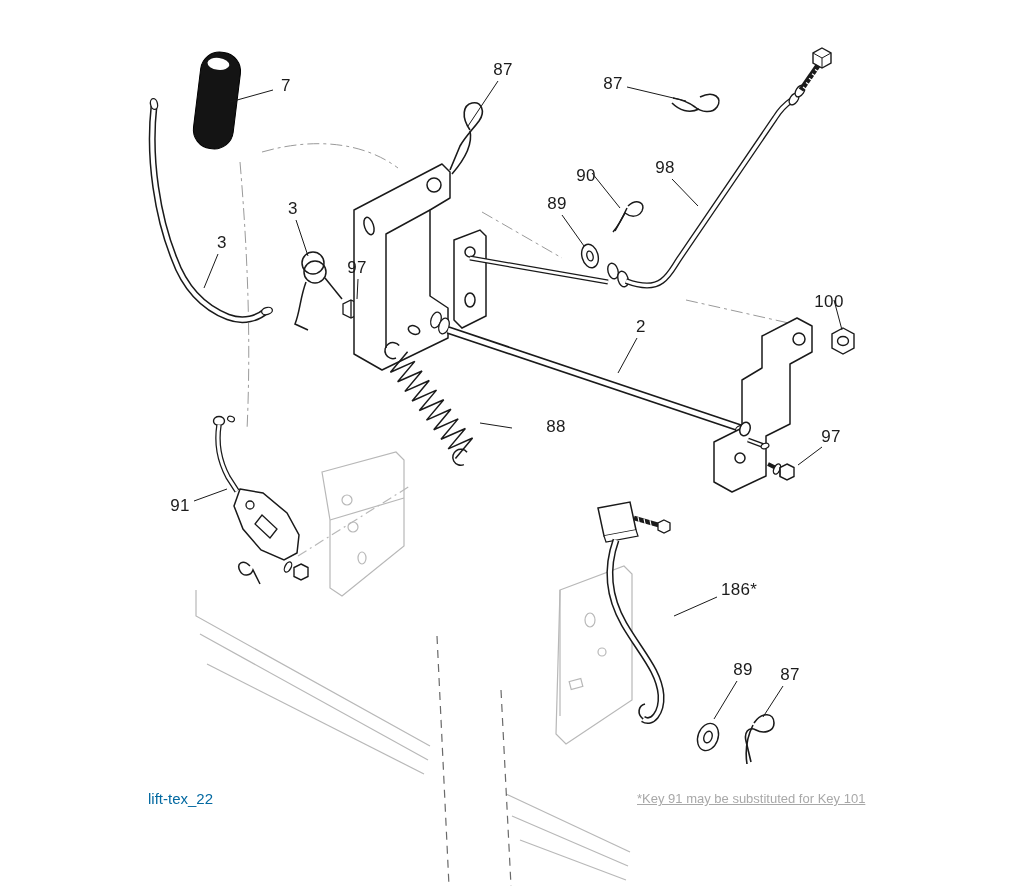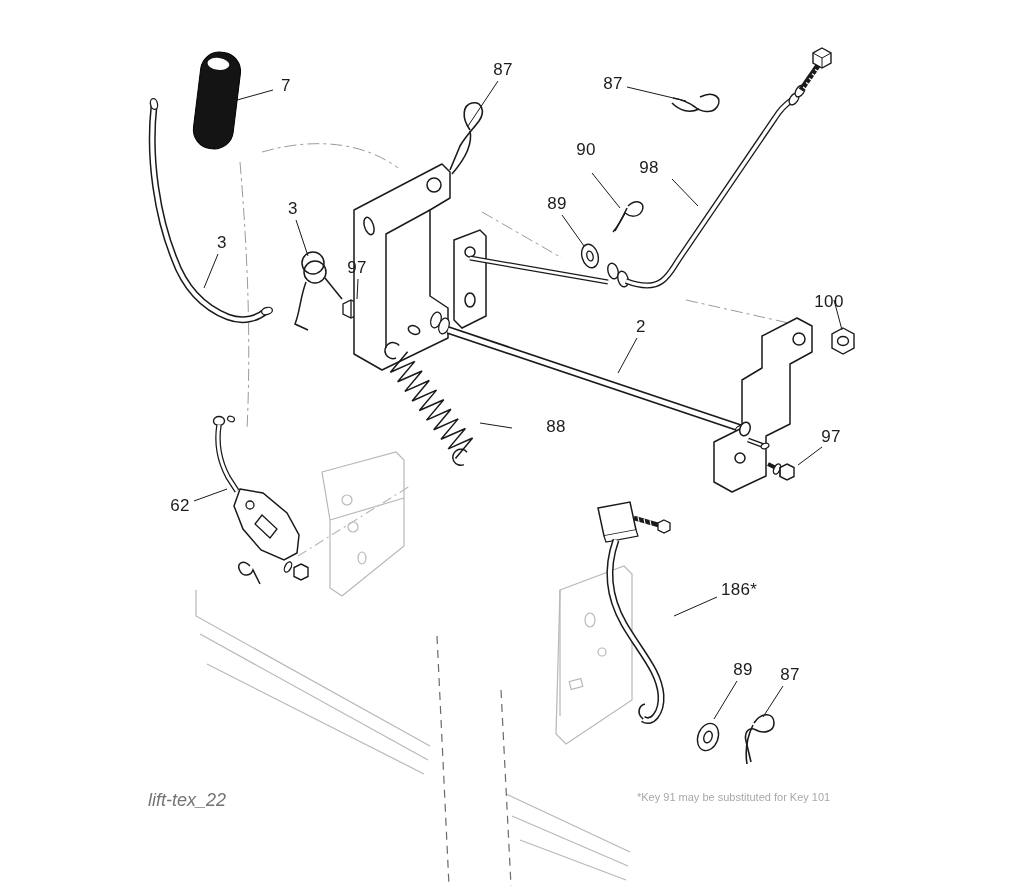--- a/index.html
+++ b/index.html
@@ -15,28 +15,28 @@
     position:absolute;
     transform:translate(-50%,-50%);
     font-size:17px;
     color:#1c1c1c;
     letter-spacing:.3px;
     white-space:nowrap;
     user-select:none;
   }
   .drawing-code{
     position:absolute;
-    font-size:18px;
-    color:#737373;
-    font-style:italic;
+    font-size:15px;
+    color:#0369a1;
   }
   .footnote{
     position:absolute;
-    font-size:11px;
+    font-size:13px;
     color:#a8a8a8;
+    text-decoration:underline;
   }
 </style>
 </head>
 <body>
 
 <div class="stage">
 
   <svg width="1024" height="892" viewBox="0 0 1024 892">
 
     <g stroke="#b8b8b8" fill="none" stroke-width="1.2">
@@ -235,30 +235,30 @@
       <line x1="822" y1="447" x2="798" y2="465"></line>
       <line x1="717" y1="597" x2="674" y2="616"></line>
       <line x1="737" y1="681" x2="714" y2="719"></line>
       <line x1="783" y1="686" x2="763" y2="717"></line>
     </g>
   </svg>
 
   <div class="callout" style="left:286px;top:86px">7</div>
   <div class="callout" style="left:503px;top:70px">87</div>
   <div class="callout" style="left:613px;top:84px">87</div>
-  <div class="callout" style="left:586px;top:150px">90</div>
-  <div class="callout" style="left:649px;top:168px">98</div>
+  <div class="callout" style="left:586px;top:176px">90</div>
+  <div class="callout" style="left:665px;top:168px">98</div>
   <div class="callout" style="left:557px;top:204px">89</div>
   <div class="callout" style="left:293px;top:209px">3</div>
   <div class="callout" style="left:222px;top:243px">3</div>
   <div class="callout" style="left:357px;top:268px">97</div>
   <div class="callout" style="left:641px;top:327px">2</div>
   <div class="callout" style="left:829px;top:302px">100</div>
   <div class="callout" style="left:556px;top:427px">88</div>
-  <div class="callout" style="left:180px;top:506px">62</div>
+  <div class="callout" style="left:180px;top:506px">91</div>
   <div class="callout" style="left:831px;top:437px">97</div>
   <div class="callout" style="left:739px;top:590px">186*</div>
   <div class="callout" style="left:743px;top:670px">89</div>
   <div class="callout" style="left:790px;top:675px">87</div>
 
   <div class="drawing-code" style="left:148px;top:790px">lift-tex_22</div>
   <div class="footnote" style="left:637px;top:791px">*Key 91 may be substituted for Key 101</div>
 
 </div>
 

